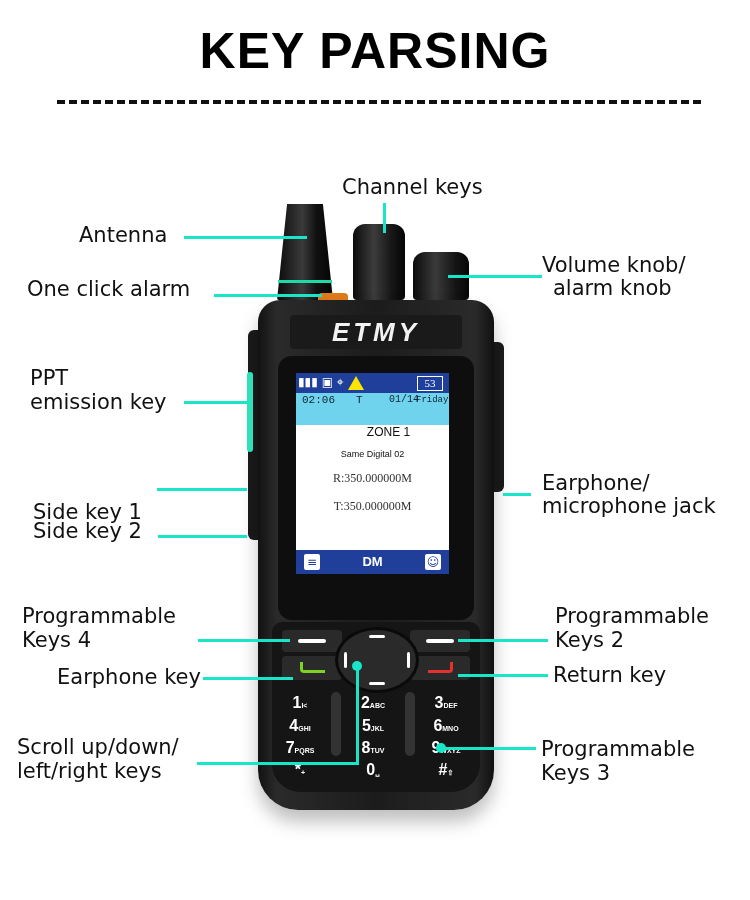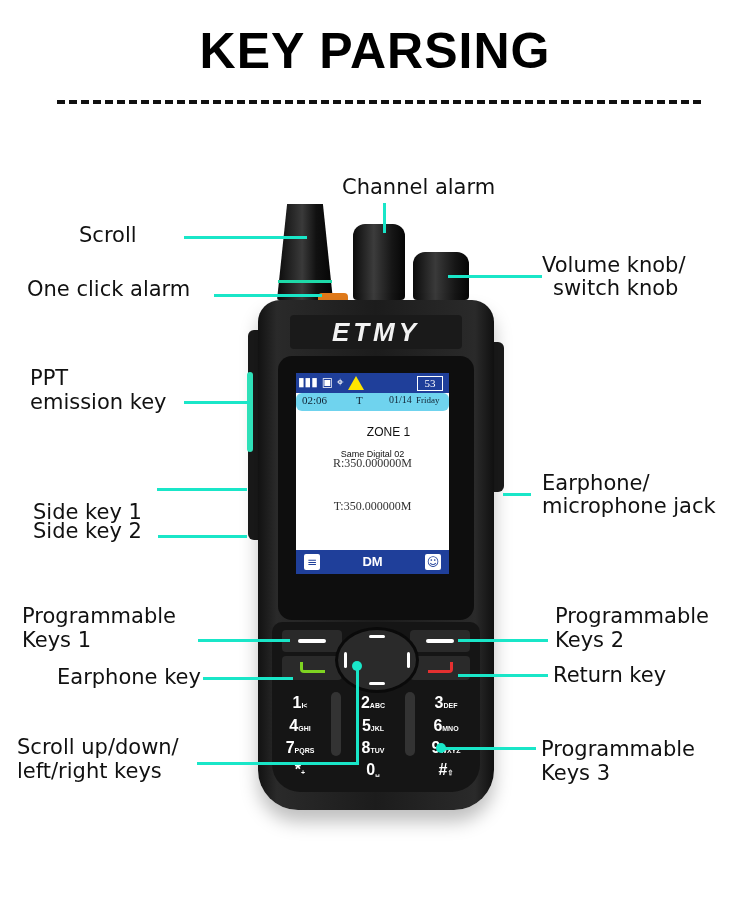--- a/index.html
+++ b/index.html
@@ -22,21 +22,21 @@
   .ptt { position:absolute; left:247px; top:372px; width:6px; height:80px; background:#2fe0b8; border-radius:3px; }
   .side-right { position:absolute; left:490px; top:342px; width:14px; height:150px; background:#1a1a1a; border-radius:0 6px 6px 0; }
   .logo-plate { position:absolute; left:290px; top:315px; width:172px; height:34px; background:#1a1a1a; border-radius:4px; }
   .logo { position:absolute; left:290px; top:317px; width:172px; text-align:center; font-family:"Liberation Sans", sans-serif; font-style:italic; font-weight:bold; font-size:26px; letter-spacing:4px; color:#f2f2f2; }
   .screen-bezel { position:absolute; left:278px; top:356px; width:196px; height:264px; background:#0e0e0e; border-radius:14px; }
   .screen { position:absolute; left:296px; top:373px; width:153px; height:201px; background:#fff; overflow:hidden; }
   .sb-top { height:20px; background:#1f3f9a; position:relative; }
   .sb-icons { position:absolute; left:2px; top:2px; font-size:12px; color:#fff; }
   .sb-warn { position:absolute; left:52px; top:3px; width:0; height:0; border-left:8px solid transparent; border-right:8px solid transparent; border-bottom:14px solid #ffe600; }
   .sb-batt { position:absolute; right:6px; top:3px; width:24px; height:13px; border:1px solid #fff; font-family:"Liberation Serif", serif; font-size:11px; color:#fff; text-align:center; line-height:13px; }
-  .sb-date { height:18px; background:#6fd3ee; font-family:Liberation Serif, serif; font-size:11px; line-height:14px; position:relative; color:#123;border-radius:6px; }
+  .sb-date { height:32px; background:#6fd3ee; font-family:Liberation Mono, monospace; font-size:11px; line-height:14px; position:relative; color:#123; }
   .sb-date span { position:absolute; top:0; }
   .zone { position:absolute; left:0; width:185px; top:52px; text-align:center; font-family:"Liberation Sans", sans-serif; font-size:12px; }
   .chan { position:absolute; left:0; width:153px; top:76px; text-align:center; font-family:"Liberation Sans", sans-serif; font-size:9px; }
   .freq { position:absolute; left:0; width:153px; text-align:center; font-family:"Liberation Serif", serif; font-size:12px; color:#333; }
   .sb-bot { position:absolute; left:0; bottom:0; width:153px; height:24px; background:#1f3f9a; }
   .sb-bot .ic { position:absolute; top:4px; width:16px; height:16px; background:#fff; border-radius:2px; color:#1f3f9a; font-size:12px; text-align:center; line-height:16px; }
   .sb-bot .dm { position:absolute; left:0; width:153px; top:4px; text-align:center; color:#fff; font-family:"Liberation Sans", sans-serif; font-weight:bold; font-size:13px; }
 
   .keypad { position:absolute; left:272px; top:622px; width:208px; height:170px; background:#151515; border-radius:10px 10px 28px 28px; }
   .nav { position:absolute; left:335px; top:627px; width:78px; height:60px; border-radius:50%; background:#2a2a2a; border:3px solid #0a0a0a; }
@@ -75,21 +75,21 @@
       <span class="sb-batt">53</span>
     </div>
     <div class="sb-date">
       <span style="left:6px">02:06</span>
       <span style="left:60px">T</span>
       <span style="left:93px;font-size:10px">01/14</span>
       <span style="left:120px;font-size:9px">Friday</span>
     </div>
     <div class="zone">ZONE 1</div>
     <div class="chan">Same Digital 02</div>
-    <div class="freq" style="top:83px">R:350.000000M</div>
+    <div class="freq" style="top:98px">R:350.000000M</div>
     <div class="freq" style="top:126px">T:350.000000M</div>
     <div class="sb-bot">
       <span class="ic" style="left:8px">≡</span>
       <span class="dm">DM</span>
       <span class="ic" style="right:8px">☺</span>
     </div>
   </div>
 
   <div class="keypad"></div>
   <div class="soft" style="left:282px;top:630px">
@@ -121,49 +121,49 @@
   <div class="key" style="left:345px;top:716px"><span>5</span><small>JKL</small></div>
   <div class="key" style="left:418px;top:716px"><span>6</span><small>MNO</small></div>
   <div class="key" style="left:272px;top:738px"><span>7</span><small>PQRS</small></div>
   <div class="key" style="left:345px;top:738px"><span>8</span><small>TUV</small></div>
   <div class="key" style="left:418px;top:738px"><span>9</span><small>WXYZ</small></div>
   <div class="key" style="left:272px;top:760px"><span>*</span><small>+</small></div>
   <div class="key" style="left:345px;top:760px"><span>0</span><small>␣</small></div>
   <div class="key" style="left:418px;top:760px"><span>#</span><small>⇧</small></div>
 </div>
 
-<div class="lbl" style="left:342px;top:175px">Channel alarm</div>
+<div class="lbl" style="left:342px;top:175px">Channel keys</div>
 <div class="vline" style="left:383px;top:203px;height:30px"></div>
 
-<div class="lbl" style="left:79px;top:223px">Scroll</div>
+<div class="lbl" style="left:79px;top:223px">Antenna</div>
 <div class="line" style="left:184px;top:236px;width:123px"></div>
 
 <div class="lbl" style="left:542px;top:253px">Volume knob/</div>
-<div class="lbl" style="left:553px;top:276px">switch knob</div>
+<div class="lbl" style="left:553px;top:276px">alarm knob</div>
 <div class="line" style="left:448px;top:275px;width:94px"></div>
 
 <div class="lbl" style="left:27px;top:277px">One click alarm</div>
 <div class="line" style="left:214px;top:294px;width:108px"></div>
 
 <div class="lbl" style="left:30px;top:366px">PPT</div>
 <div class="lbl" style="left:30px;top:390px">emission key</div>
 <div class="line" style="left:184px;top:401px;width:66px"></div>
 
 <div class="lbl" style="left:33px;top:500px">Side key 1</div>
 <div class="line" style="left:157px;top:488px;width:90px"></div>
 
 <div class="lbl" style="left:33px;top:519px">Side key 2</div>
 <div class="line" style="left:158px;top:535px;width:89px"></div>
 
 <div class="lbl" style="left:542px;top:471px">Earphone/</div>
 <div class="lbl" style="left:542px;top:494px">microphone jack</div>
 <div class="line" style="left:503px;top:493px;width:28px"></div>
 
 <div class="lbl" style="left:22px;top:604px">Programmable</div>
-<div class="lbl" style="left:22px;top:628px">Keys 1</div>
+<div class="lbl" style="left:22px;top:628px">Keys 4</div>
 <div class="line" style="left:198px;top:639px;width:92px"></div>
 
 <div class="lbl" style="left:555px;top:604px">Programmable</div>
 <div class="lbl" style="left:555px;top:628px">Keys 2</div>
 <div class="line" style="left:458px;top:639px;width:90px"></div>
 
 <div class="lbl" style="left:57px;top:665px">Earphone key</div>
 <div class="line" style="left:203px;top:677px;width:90px"></div>
 
 <div class="lbl" style="left:553px;top:663px">Return key</div>

